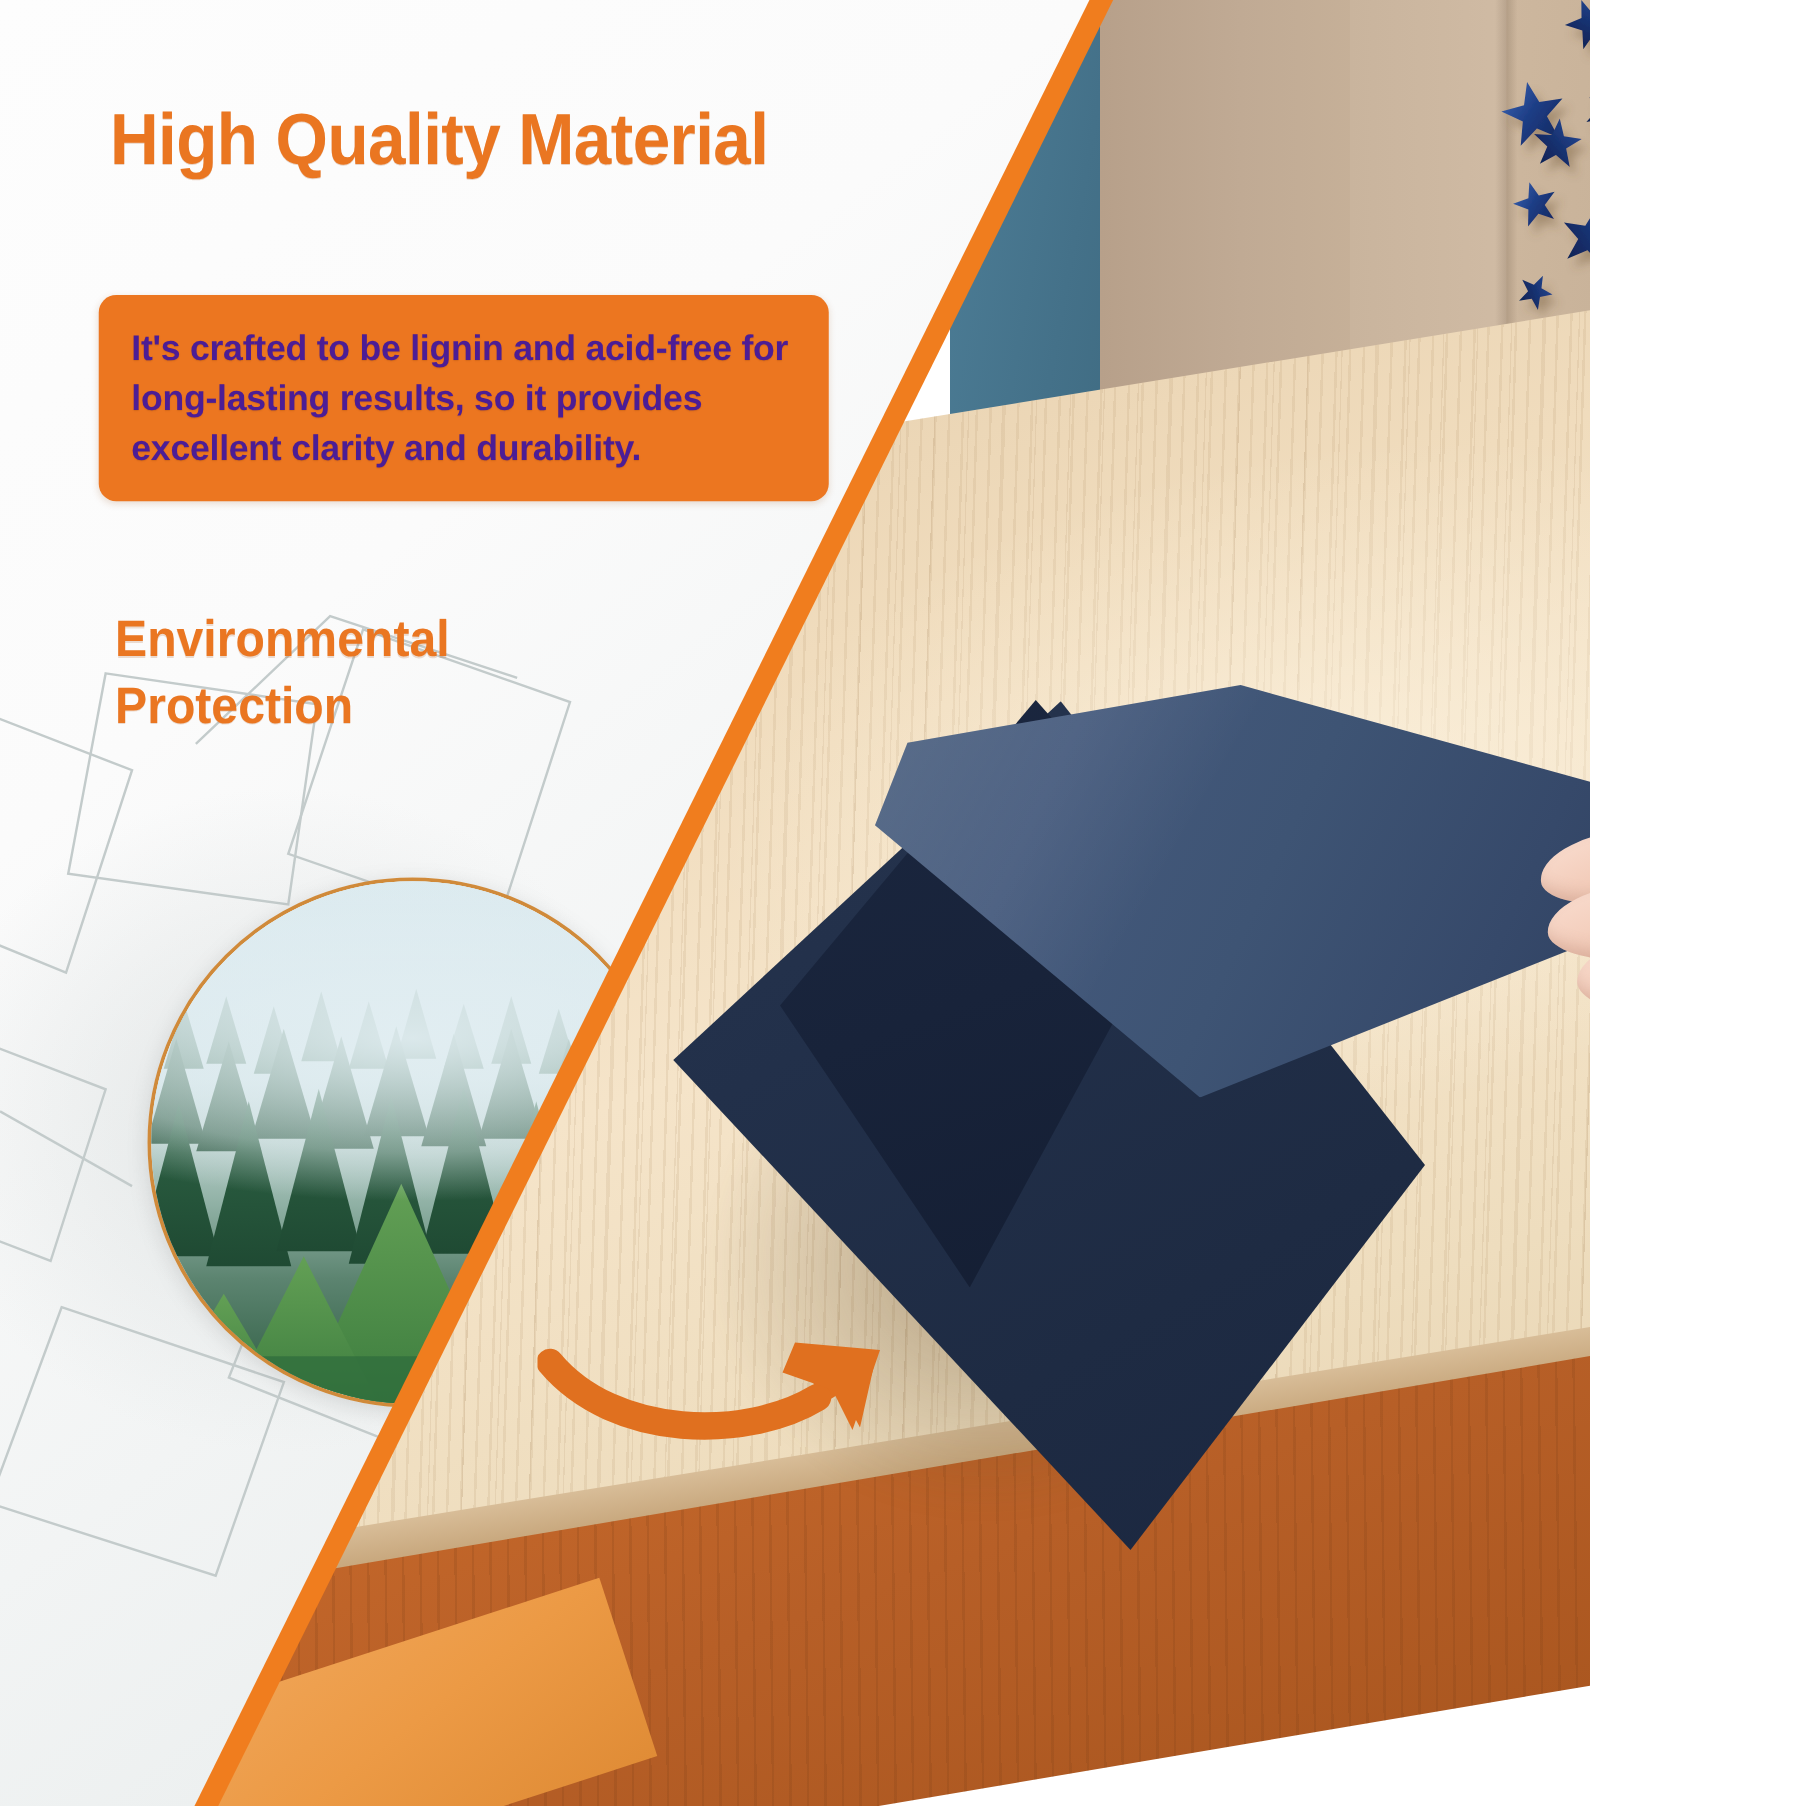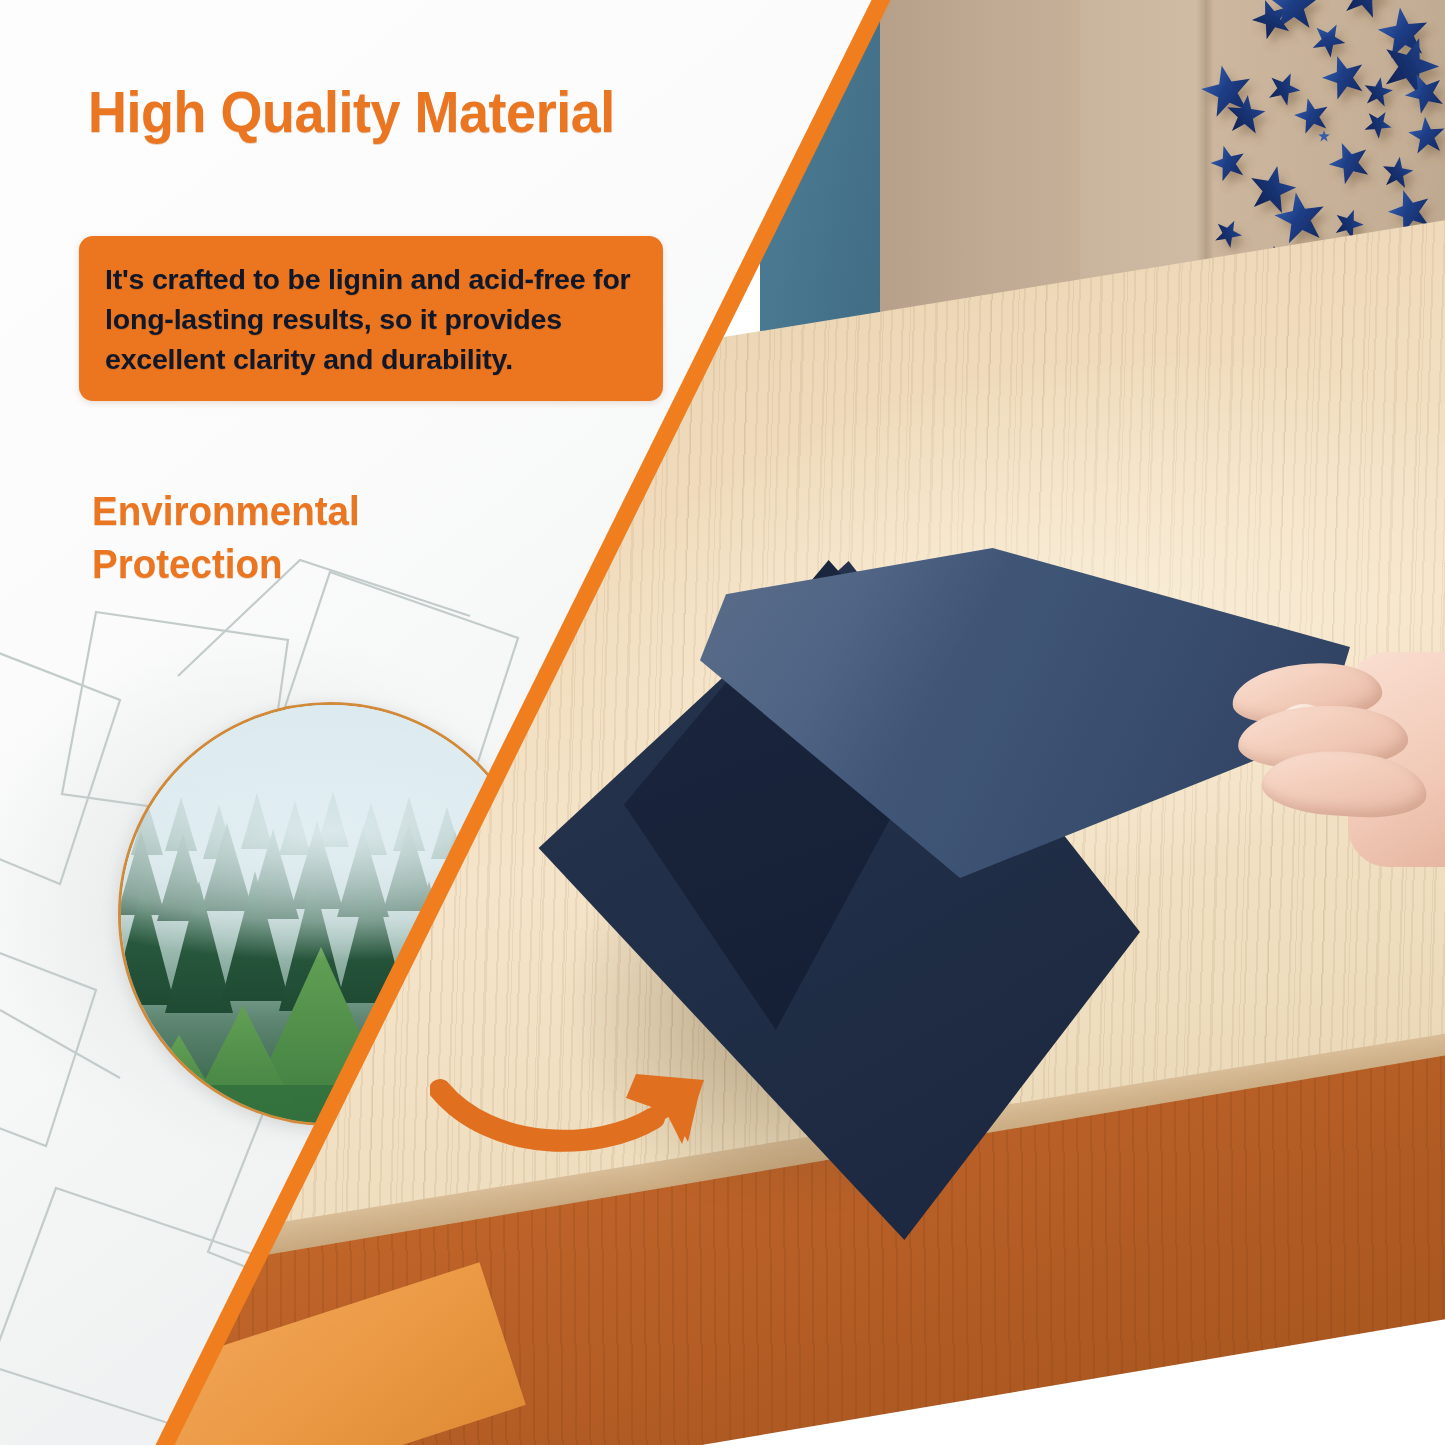--- a/index.html
+++ b/index.html
@@ -1,20 +1,20 @@
 <!DOCTYPE html>
 <html><head>
 <meta charset="utf-8">
 <style>
   html,body{margin:0;padding:0;background:#fff;}
   body{font-family:"Liberation Sans",sans-serif;}
 
   #stage{
     position:relative;
-    width:1445px;height:1445px;
+    width:1272px;height:1445px;
     overflow:hidden;
     background:#ffffff;
   }
 
   
   .photo-scene{
     position:absolute; inset:0;
     -webkit-clip-path:polygon(880px 0, 1445px 0, 1445px 1445px, 168px 1445px);
     clip-path:polygon(880px 0, 1445px 0, 1445px 1445px, 168px 1445px);
     overflow:hidden;
@@ -171,21 +171,21 @@
   }
   .callout{
     position:absolute; left:79px; top:236px;
     width:584px; box-sizing:border-box;
     padding:23px 26px 22px 26px;
     background:#ec7620;
     border-radius:14px;
     box-shadow:0 2px 6px rgba(150,80,20,.18);
   }
   .callout p{
-    margin:0; color:#0f172a;
+    margin:0; color:#4c1d95;
     font-size:28.5px; line-height:40px; font-weight:bold;
     letter-spacing:-.2px;
     text-shadow:0 1px 1px rgba(150,70,10,.28);
   }
   .subhead{
     position:absolute; left:92px; top:485px;
     font-weight:bold; font-size:41px; line-height:53px;
     color:#ea7621;
     transform:scaleX(.94); transform-origin:left center;
     text-shadow:0 1px 0 rgba(160,70,10,.18);

